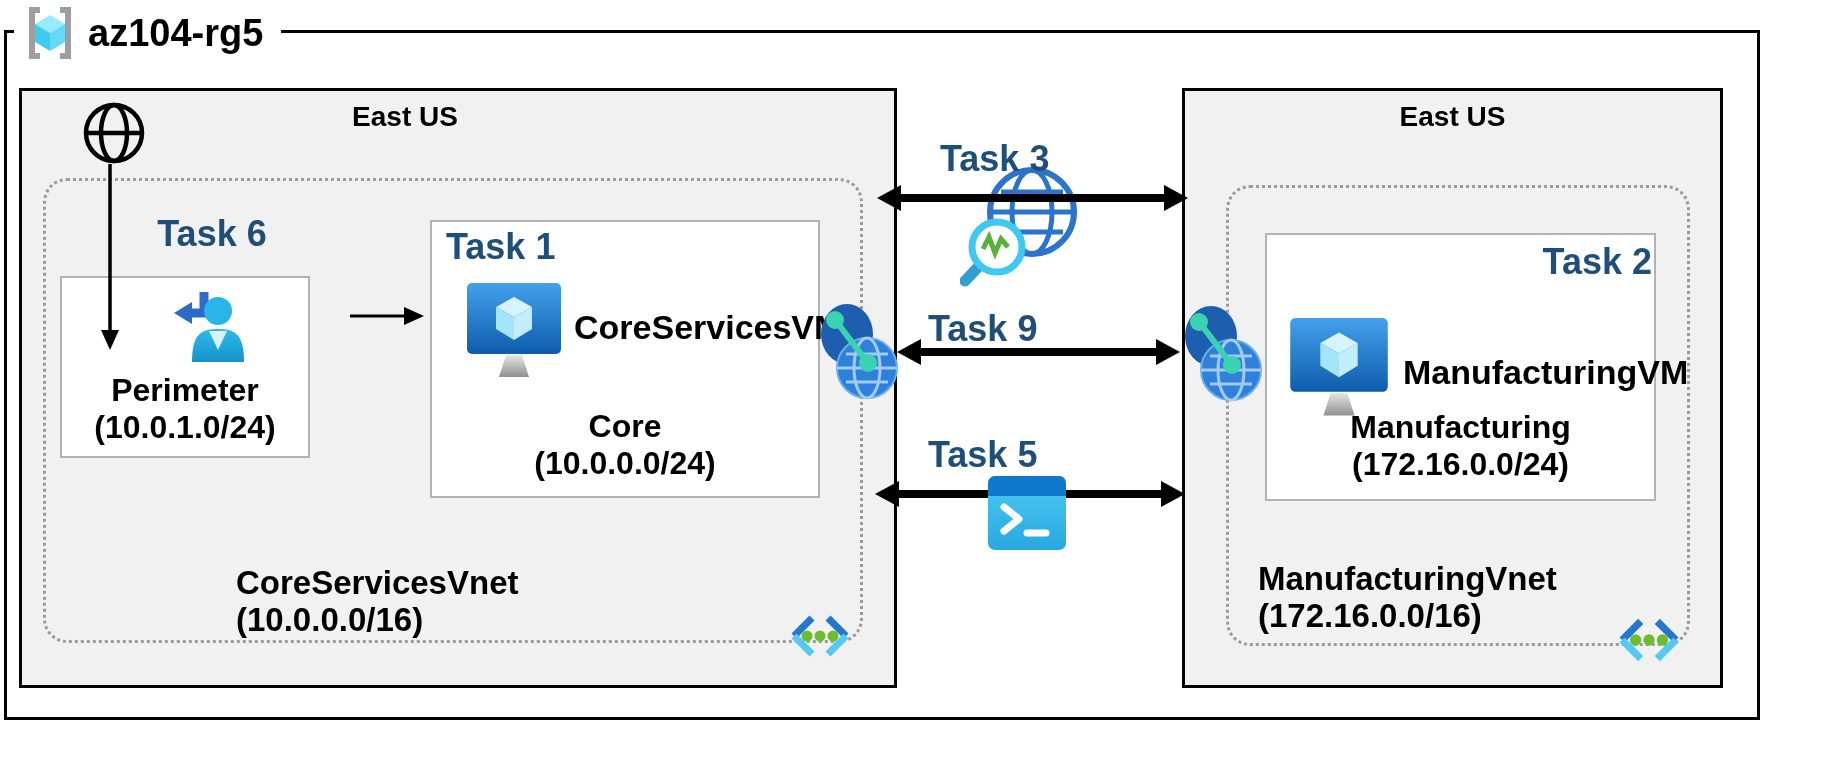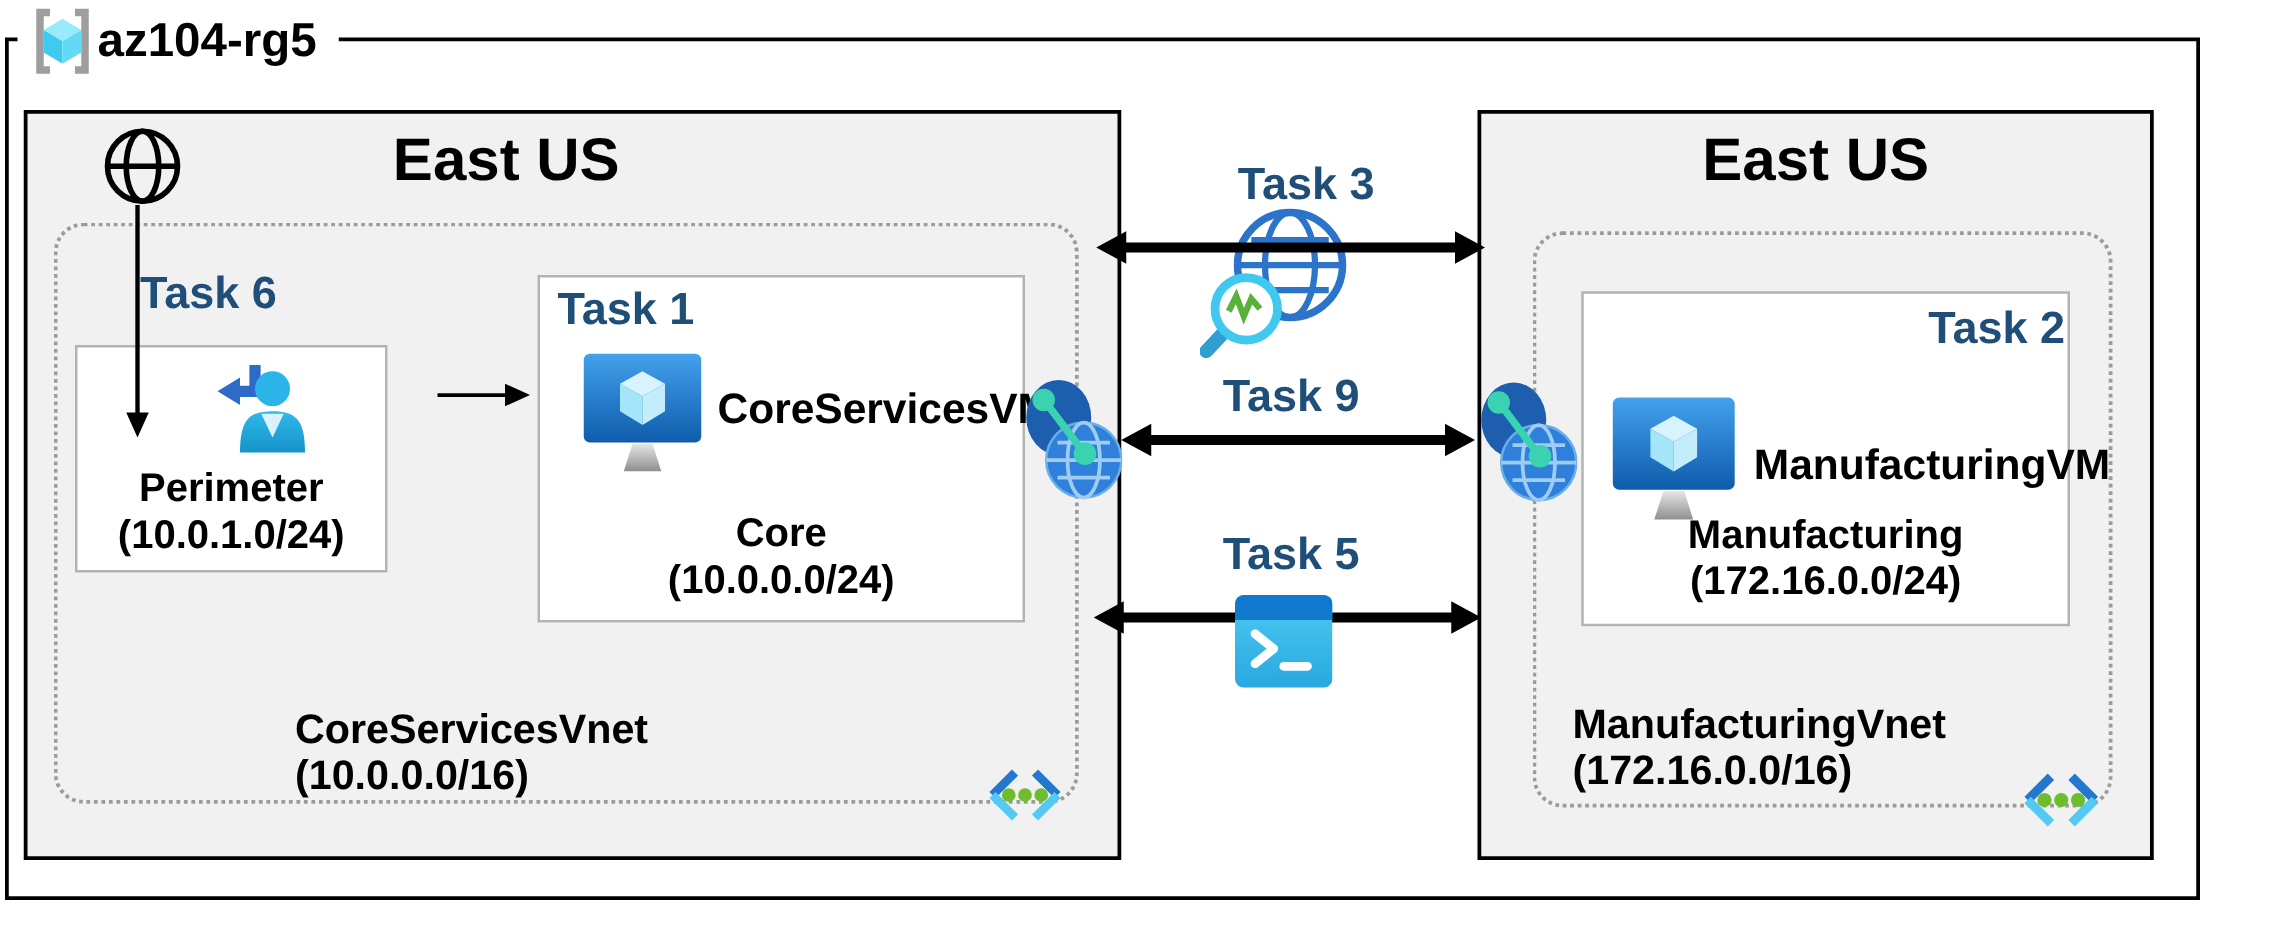--- a/index.html
+++ b/index.html
@@ -1,39 +1,39 @@
 <!DOCTYPE html>
 <html style="--task-label: #1F4E79; --region-fill: #F1F1F1; --box-border: #000000; --subnet-box-border: #B3B3B3; --dotted-border: #9B9B9B; --arrow: #000000; --vm-blue: #1160B0; --cyan-accent: #45C6F0; --green-accent: #6DBD2F; --teal-accent: #3AD2B0;"><head>
 <meta charset="utf-8">
 <style>
   html,body{margin:0;padding:0;background:#fff;}
   .canvas{position:relative;width:1828px;height:759px;background:#fff;overflow:hidden;
           font-family:"Liberation Sans",sans-serif;font-weight:bold;color:#000;}
   .outer-box{position:absolute;left:4px;top:30px;width:1756px;height:690px;
              border:3px solid var(--box-border,#000);box-sizing:border-box;background:#fff;}
   .rg-label{position:absolute;left:14px;top:2px;z-index:2;background:#fff;
-            display:flex;align-items:center;padding:2px 18px 2px 8px;}
+            display:flex;align-items:center;gap:10px;padding:2px 18px 2px 8px;}
   .rg-name{font-size:38px;}
   .region{position:absolute;background:var(--region-fill,#f1f1f1);
           border:3px solid var(--box-border,#000);box-sizing:border-box;}
-  .region-title{position:absolute;top:10px;left:0;right:0;text-align:center;font-size:48px;}
+  .region-title{position:absolute;top:10px;left:0;right:0;text-align:center;font-size:28px;}
   .dotted-box{position:absolute;border:3px dotted var(--dotted-border,#9b9b9b);
               border-radius:24px;box-sizing:border-box;}
   .subnet-box{position:absolute;background:#fff;border:2px solid var(--subnet-box-border,#b3b3b3);
               box-sizing:border-box;}
   .task-label{color:var(--task-label,#1F4E79);font-size:36px;}
-  .center-text{}
+  .center-text{text-align:center;}
   .subnet-caption{font-size:32px;line-height:1.15;text-align:center;}
   .vnet-caption{position:absolute;font-size:33px;line-height:1.12;text-align:left;}
   .vm-name{font-size:34px;}
   .abs{position:absolute;}
   .overlay{position:absolute;left:0;top:0;z-index:3;pointer-events:none;}
   .icon-z2{position:absolute;z-index:2;}
   .icon-z4{position:absolute;z-index:4;}
-  .mid-label{position:absolute;width:210px;text-align:center;z-index:4;}
+  .mid-label{position:absolute;width:210px;text-align:left;z-index:4;margin-top:12px;}
 </style>
 </head>
 <body>
 
 <div class="canvas">
 
   <div class="outer-box"></div>
 
   <div class="rg-label">
     <svg width="56" height="58" viewBox="0 0 56 58">

